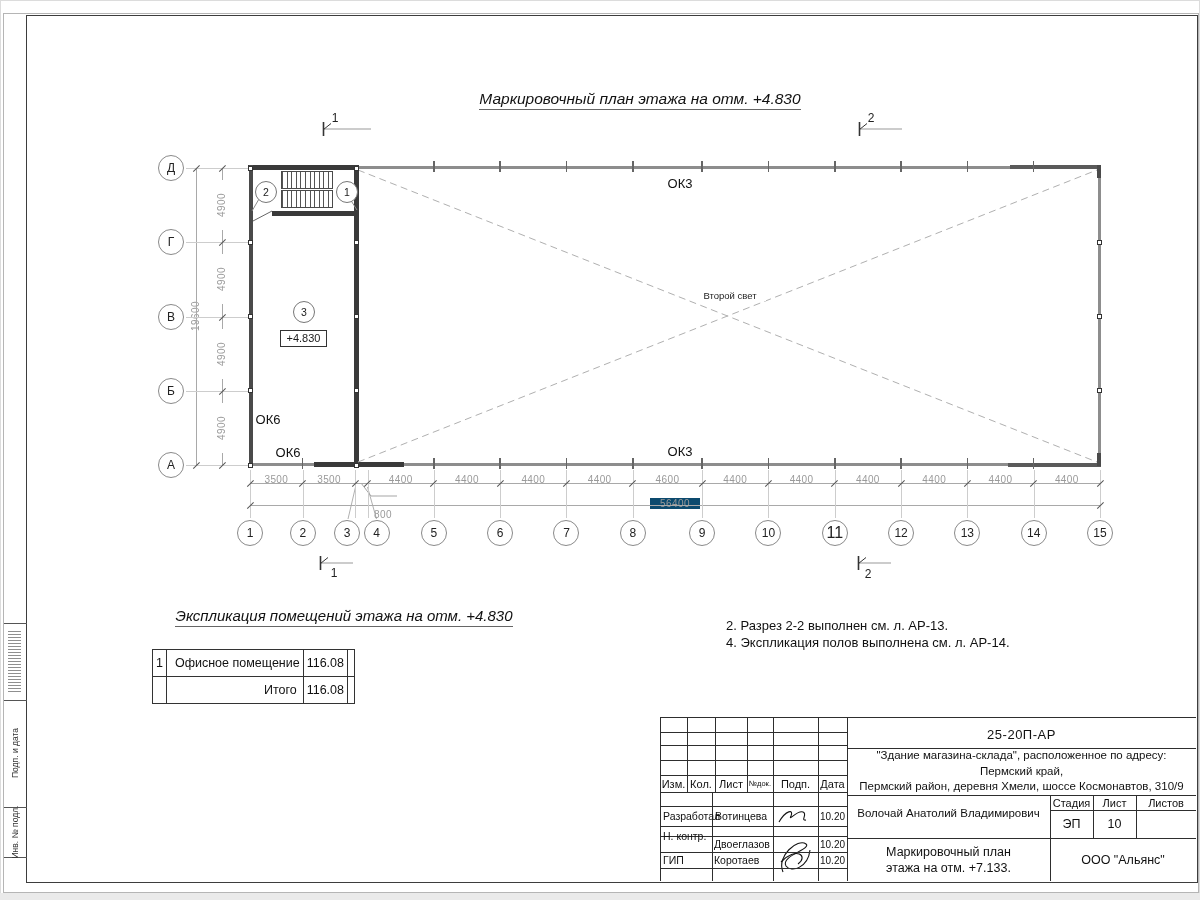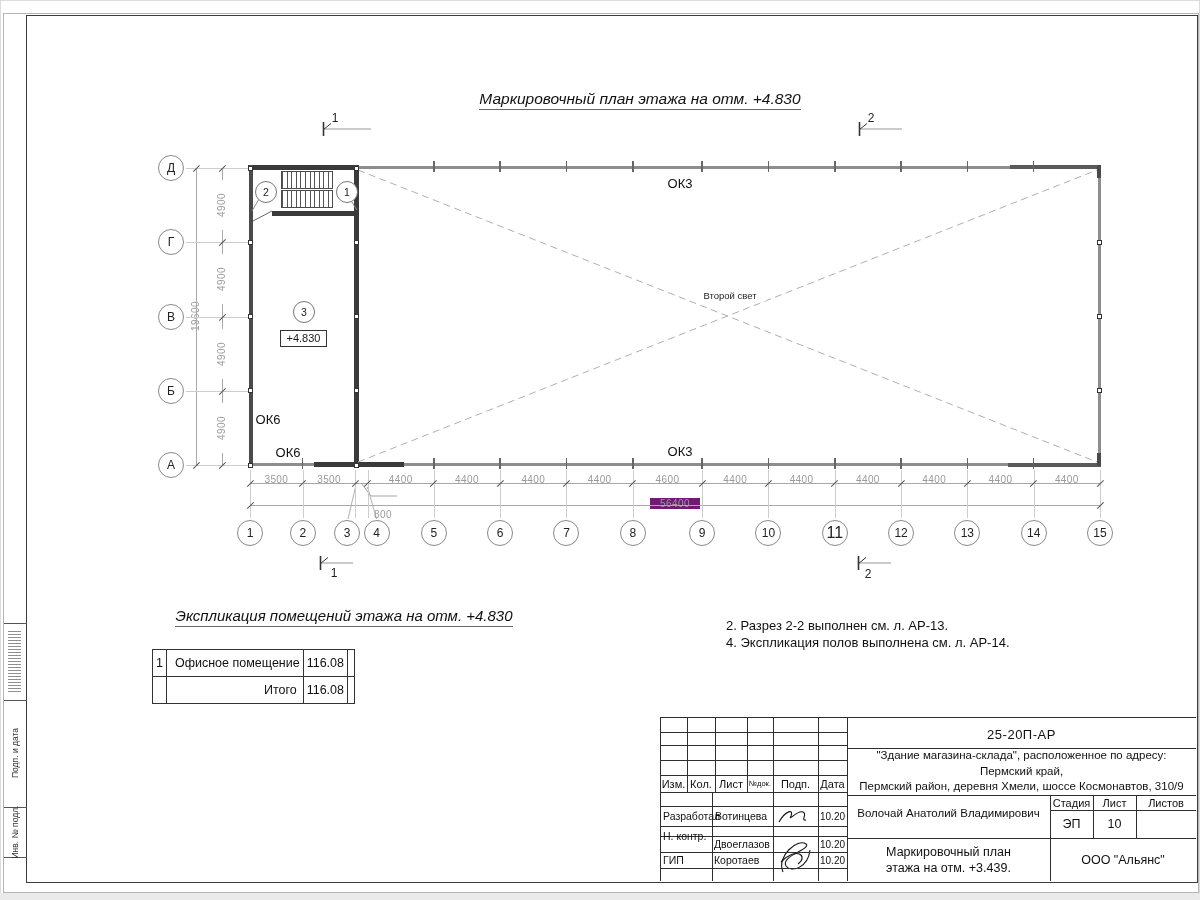--- a/index.html
+++ b/index.html
@@ -112,21 +112,21 @@
     <div class="roomcircle" style="left:293px;top:301px;">3</div>
     <div class="abs" style="left:280px;top:330px;width:45px;height:15px;border:1px solid #333;background:#fff;text-align:center;font-size:11px;line-height:15px;">+4.830</div>
 
     <div class="secnum" style="left:327px;top:111px;">1</div>
     <div class="secnum" style="left:863px;top:111px;">2</div>
     <div class="secnum" style="left:326px;top:566px;">1</div>
     <div class="secnum" style="left:860px;top:567px;">2</div>
 
     <div class="abs dimchar" style="left:368px;top:485px;width:30px;text-align:center;font-size:10px;color:#9a9a9a;margin-top:24px;">800</div>
 
-    <div class="abs dimchar" style="left:650px;top:498px;width:50px;text-align:center;font-size:10px;color:#9a9a9a;background:#701a75;">56400</div>
+    <div class="abs dimchar" style="left:650px;top:498px;width:50px;text-align:center;font-size:10px;color:#9a9a9a;background:#0c4a6e;">56400</div>
     <div class="abs rot dimchar" style="left:171px;top:310px;width:50px;height:12px;text-align:center;font-size:10px;line-height:12px;color:#9a9a9a;background:#fff;">19600</div>
   <div style="position: absolute; left: 250px; top: 483px; width: 850px; height: 1px; background: rgb(169, 169, 169);"></div>
       <div style="position: absolute; left: 250px; top: 505px; width: 850px; height: 1px; background: rgb(169, 169, 169);"></div>
       <div style="position: absolute; left: 222px; top: 168px; width: 1px; height: 297px; background: rgb(169, 169, 169);"></div>
       <div style="position: absolute; left: 196px; top: 168px; width: 1px; height: 297px; background: rgb(169, 169, 169);"></div>
       <div style="position: absolute; left: 250px; top: 470px; width: 1px; height: 48px; background: rgb(205, 205, 205);"></div>
       <div style="position: absolute; left: 245.5px; top: 483px; width: 9px; height: 1.2px; background: rgb(85, 85, 85); transform: rotate(-45deg);"></div>
       <div style="position: absolute; left: 245.5px; top: 505px; width: 9px; height: 1.2px; background: rgb(85, 85, 85); transform: rotate(-45deg);"></div>
       <div style="position: absolute; left: 237px; top: 520px; width: 24px; height: 24px; border: 1px solid rgb(138, 138, 138); border-radius: 50%; background: rgb(255, 255, 255); display: flex; align-items: center; justify-content: center; font-size: 12px; color: rgb(34, 34, 34);">1</div>
       <div style="position: absolute; left: 302.748px; top: 470px; width: 1px; height: 48px; background: rgb(205, 205, 205);"></div>
@@ -311,21 +311,21 @@
     <div class="tbtext" style="left:158px;top:119px;width:29px;height:16px;font-size:10px;">10.20</div>
     <div class="tbtext" style="left:1px;top:135px;width:51px;height:16px;font-size:10.5px;justify-content:flex-start;padding-left:2px;">ГИП</div>
     <div class="tbtext" style="left:53px;top:135px;width:60px;height:16px;font-size:10.5px;justify-content:flex-start;padding-left:1px;">Коротаев</div>
     <div class="tbtext" style="left:158px;top:135px;width:29px;height:16px;font-size:10px;">10.20</div>
 
     <div class="tbtext" style="left:187px;top:6px;width:349px;height:22px;font-size:13px;letter-spacing:.5px;">25-20П-АР</div>
     <div class="tbtext" style="left:190px;top:34px;width:343px;height:41px;font-size:11.5px;line-height:1.35;white-space:pre-line;">"Здание магазина-склада", расположенное по адресу: Пермский край,
 Пермский район, деревня Хмели, шоссе Космонавтов, 310/9</div>
     <div class="tbtext" style="left:187px;top:86px;width:203px;height:20px;font-size:11.5px;">Волочай Анатолий Владимирович</div>
     <div class="tbtext" style="left:187px;top:124px;width:203px;height:38px;font-size:12.5px;line-height:1.3;white-space:pre-line;">Маркировочный план
-этажа на отм. +3.439.</div>
+этажа на отм. +7.133.</div>
     <div class="tbtext" style="left:390px;top:79px;width:43px;height:14px;">Стадия</div>
     <div class="tbtext" style="left:433px;top:79px;width:43px;height:14px;">Лист</div>
     <div class="tbtext" style="left:476px;top:79px;width:60px;height:14px;">Листов</div>
     <div class="tbtext" style="left:390px;top:96px;width:43px;height:22px;font-size:12.5px;">ЭП</div>
     <div class="tbtext" style="left:433px;top:96px;width:43px;height:22px;font-size:12.5px;">10</div>
     <div class="tbtext" style="left:476px;top:96px;width:60px;height:22px;font-size:12.5px;"></div>
     <div class="tbtext" style="left:390px;top:121px;width:146px;height:43px;font-size:12.5px;">ООО "Альянс"</div>
   </div>
 
 </div>

